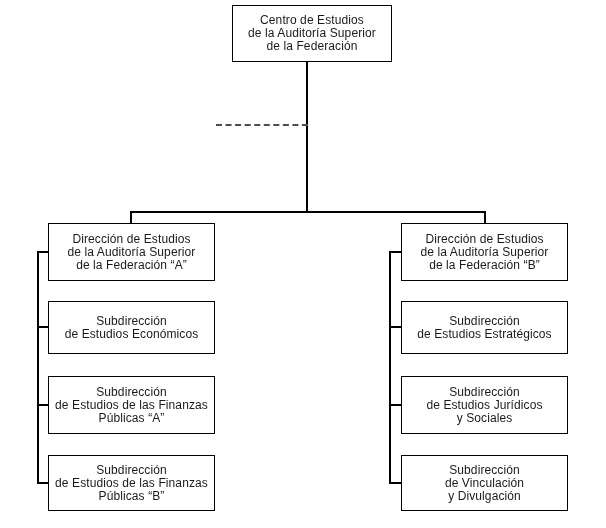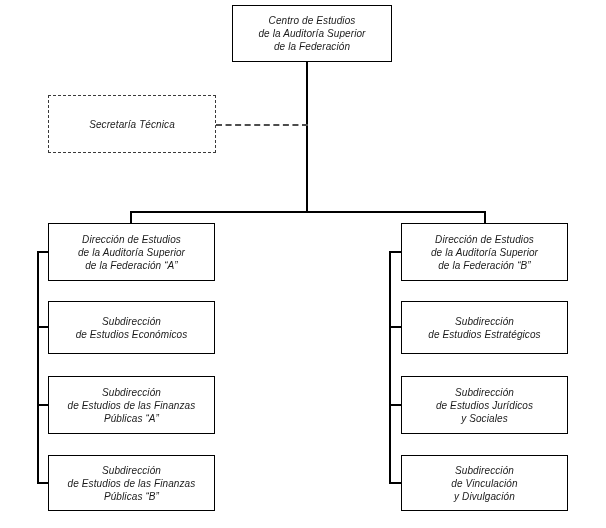--- a/index.html
+++ b/index.html
@@ -27,26 +27,25 @@
     background: #ffffff;
     border: 1px solid #000000;
     display: flex;
     align-items: center;
     justify-content: center;
     text-align: center;
     z-index: 3;
   }
   .node .node-label {
     display: block;
-    font-size: 10px;
+    font-size: 12px;
     line-height: 13px;
     letter-spacing: 0.1px;
     white-space: pre-line;
     padding: 0 4px;
-    font-style: italic;
   }
   .node.dashed {
     border: 1px dashed #3a3a3a;
   }
 
   
   .line {
     position: absolute;
     background: #000000;
     z-index: 1;
@@ -67,23 +66,20 @@
 <div id="chart-root">
 
   <div class="node" style="left:232px; top:5px; width:160px; height:57px;">
     <span class="node-label">Centro de Estudios
 de la Auditoría Superior
 de la Federación</span>
   </div>
 
   <div class="line v" style="left:306px; top:62px; width:2px; height:151px;"></div>
 
-  <div class="node dashed" style="left:48px; top:95px; width:168px; height:58px;">
-    <span class="node-label">Secretaría Técnica</span>
-  </div>
 
   <div class="dashline" style="left:216px; top:124px; width:92px;"></div>
 
   <div class="line h" style="left:130px; top:211px; width:356px; height:2px;"></div>
   <div class="line v" style="left:130px; top:211px; width:2px; height:13px;"></div>
   <div class="line v" style="left:484px; top:211px; width:2px; height:13px;"></div>
 
   <div class="node" style="left:48px; top:223px; width:167px; height:58px;">
     <span class="node-label">Dirección de Estudios
 de la Auditoría Superior

